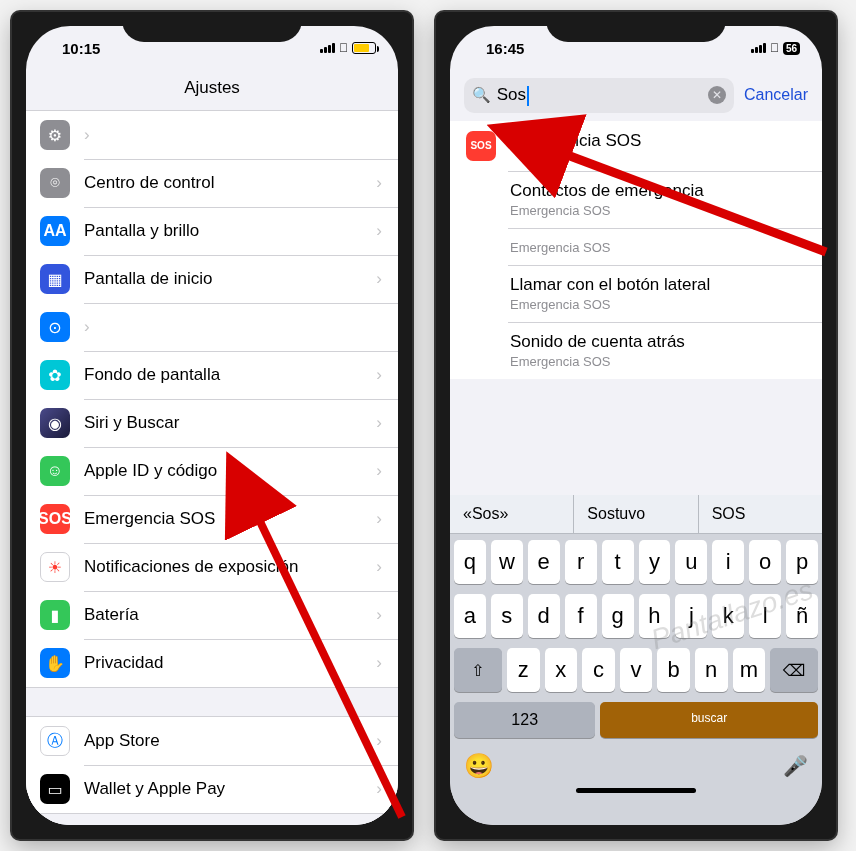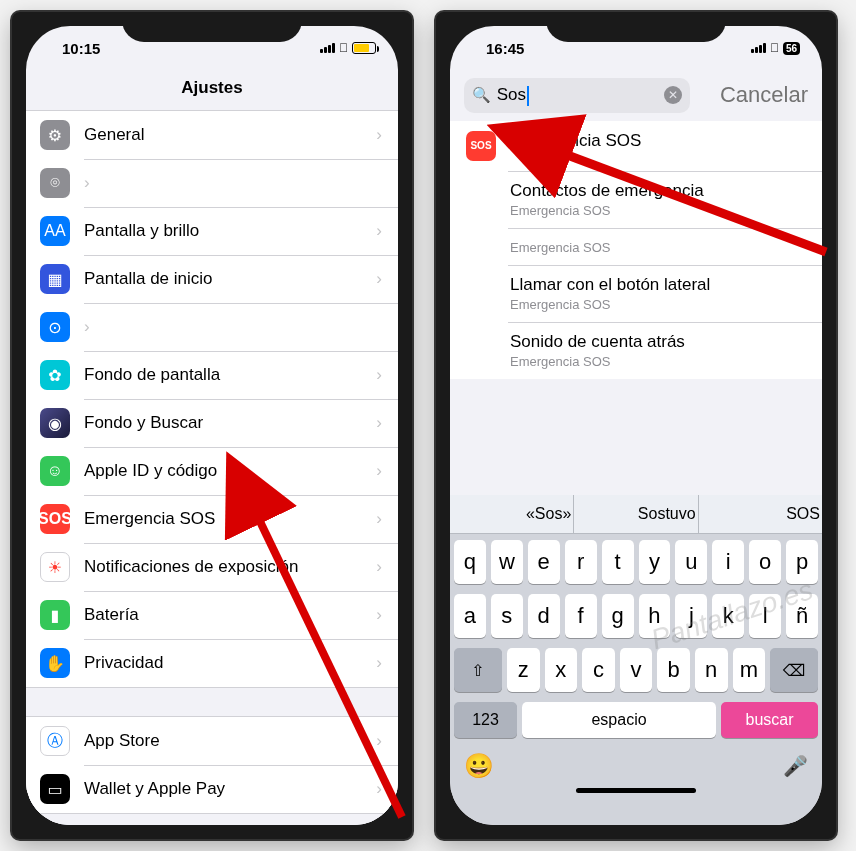--- a/index.html
+++ b/index.html
@@ -83,21 +83,21 @@
     border-radius: 1px;
   }
   .batt-badge {
     background: #000; color: #fff;
     font-size: 10px; font-weight: 700;
     padding: 1px 3px; border-radius: 4px;
   }
   .nav-header {
     text-align: center;
     font-size: 17px;
-    font-weight: 700;
+    font-weight: 400;
     padding: 8px 0 12px;
   }
   .content {
     flex: 1;
     overflow-y: hidden;
     background: #f2f2f7;
   }
   .group { background: #fff; border-top: .5px solid #d1d1d6; border-bottom: .5px solid #d1d1d6; }
   .spacer { height: 28px; background: #f2f2f7; }
   .row {
@@ -147,21 +147,21 @@
   .search-field .text { flex: 1; font-size: 17px; color: #000; position:relative; }
   .search-field .caret { display:inline-block; width:2px; height:20px; background:#007aff; vertical-align:middle; margin-left:1px; }
   .search-field .clear {
     width: 18px; height: 18px;
     background: #8e8e93;
     border-radius: 50%;
     color: #e4e4e9;
     font-size: 12px; line-height: 18px;
     text-align: center;
   }
-  .cancel { color: #737373; font-size: 22px; margin-left: 20px; }
+  .cancel { color: #1d4ed8; font-size: 16px; }
   
   .results { background:#fff; }
   .result-row {
     display:flex; align-items:flex-start;
     padding: 10px 16px;
     gap:14px;
     position:relative;
   }
   .result-row + .result-row::before {
     content:""; position:absolute; left:58px; right:0; top:0;
@@ -175,39 +175,39 @@
   .kb {
     background:#d1d4db;
     padding:6px 4px 32px;
   }
   .kb-sugg {
     display:flex; background:#eceff4;
     border-bottom: .5px solid #b7bbc2;
     margin: -6px -4px 6px;
   }
   .kb-sugg .sg {
-    flex:1; text-align:right;
-    padding:10px 2px; font-size:16px;
+    flex:1; text-align:left;
+    padding:10px 13px; font-size:16px;
     border-right:.5px solid #b7bbc2;
   }
   .kb-sugg .sg:last-child { border-right:none; }
   .kb-row { display:flex; gap:5px; margin-bottom:10px; justify-content:center; }
   .key {
     flex:1;
     background:#fff;
     border-radius:5px;
     text-align:center;
     padding:9px 0;
     font-size:22px;
     box-shadow: 0 1px 0 rgba(0,0,0,.3);
     min-width:0;
   }
   .key.fn { background:#aeb3bd; font-size:16px; }
   .key.space { flex:4; font-size:16px; }
-  .key.search { flex:2; background:#ec4899; color:#fff; font-size:16px; }
+  .key.search { flex:2; background:#a16207; color:#fff; font-size:12px; }
   .key.shift, .key.bksp { flex:1.3; display:flex; align-items:center; justify-content:center; }
   .kb-bottom { display:flex; align-items:center; gap:10px; padding:4px 10px 0; }
   .emoji { font-size:24px; color:#50555c; }
   .mic { font-size:20px; color:#50555c; margin-left:auto; }
   .home-ind { width:120px; height:5px; background:#000; border-radius:3px; margin:8px auto 0; }
   
   
   .arrow {
     position:absolute; z-index:100;
     pointer-events:none;
@@ -221,21 +221,21 @@
     color:rgba(120,120,120,.25);
     font-style:italic;
     transform:rotate(-18deg);
     z-index:200;
     pointer-events:none;
   }
 
   
   .ic-general{background:#8e8e93;color:#fff}
   .ic-cc{background:#8e8e93;color:#fff}
-  .ic-display{background:#007aff;color:#fff;font-size:11px;font-weight:400}
+  .ic-display{background:#007aff;color:#fff;font-size:11px;font-weight:700}
   .ic-home{background:#3355dd;color:#fff}
   .ic-access{background:#007aff;color:#fff}
   .ic-wall{background:#00c7d6;color:#fff}
   .ic-siri{background:linear-gradient(135deg,#4a4a8a,#1a1a3a);color:#fff}
   .ic-faceid{background:#34c759;color:#fff}
   .ic-sos{background:#ff3b30;color:#fff;font-size:10px;font-weight:800}
   .ic-expo{background:#fff;border:.5px solid #d1d1d6;color:#ff3b30}
   .ic-batt{background:#34c759;color:#fff}
   .ic-priv{background:#007aff;color:#fff}
   .ic-appstore{background:#fff;border:.5px solid #d1d1d6;color:#007aff}
@@ -259,25 +259,25 @@
         <span class="battery">
             <span class="fill" style="background:#ffcc00"></span>
           </span>
       </div>
     </div>
     <div class="nav-header">Ajustes</div>
     <div class="content">
       <div class="group" id="lg1">
           <div class="row">
             <div class="icon ic-general">⚙</div>
-  <div class="label">General</div>
   <div class="chev">›</div>
           </div>
           <div class="row">
             <div class="icon ic-cc">⌾</div>
+  <div class="label">Centro de control</div>
   <div class="chev">›</div>
           </div>
           <div class="row">
             <div class="icon ic-display">AA</div>
   <div class="label">Pantalla y brillo</div>
   <div class="chev">›</div>
           </div>
           <div class="row">
             <div class="icon ic-home">▦</div>
   <div class="label">Pantalla de inicio</div>
@@ -287,21 +287,21 @@
             <div class="icon ic-access">⊙</div>
   <div class="chev">›</div>
           </div>
           <div class="row">
             <div class="icon ic-wall">✿</div>
   <div class="label">Fondo de pantalla</div>
   <div class="chev">›</div>
           </div>
           <div class="row">
             <div class="icon ic-siri">◉</div>
-  <div class="label">Fondo y Buscar</div>
+  <div class="label">Siri y Buscar</div>
   <div class="chev">›</div>
           </div>
           <div class="row">
             <div class="icon ic-faceid">☺</div>
   <div class="label">Apple ID y código</div>
   <div class="chev">›</div>
           </div>
           <div class="row">
             <div class="icon ic-sos">SOS</div>
   <div class="label">Emergencia SOS</div>
@@ -453,21 +453,20 @@
             <div class="key">c</div>
             <div class="key">v</div>
             <div class="key">b</div>
             <div class="key">n</div>
             <div class="key">m</div>
           </div>
         <div class="key fn bksp">⌫</div>
       </div>
       <div class="kb-row">
         <div class="key fn" style="flex:1.3">123</div>
-        <div class="key space">espacio</div>
         <div class="key search">buscar</div>
       </div>
       <div class="kb-bottom">
         <span class="emoji">😀</span>
         <span class="mic">🎤</span>
       </div>
       <div class="home-ind"></div>
     </div>
   </div>
 

